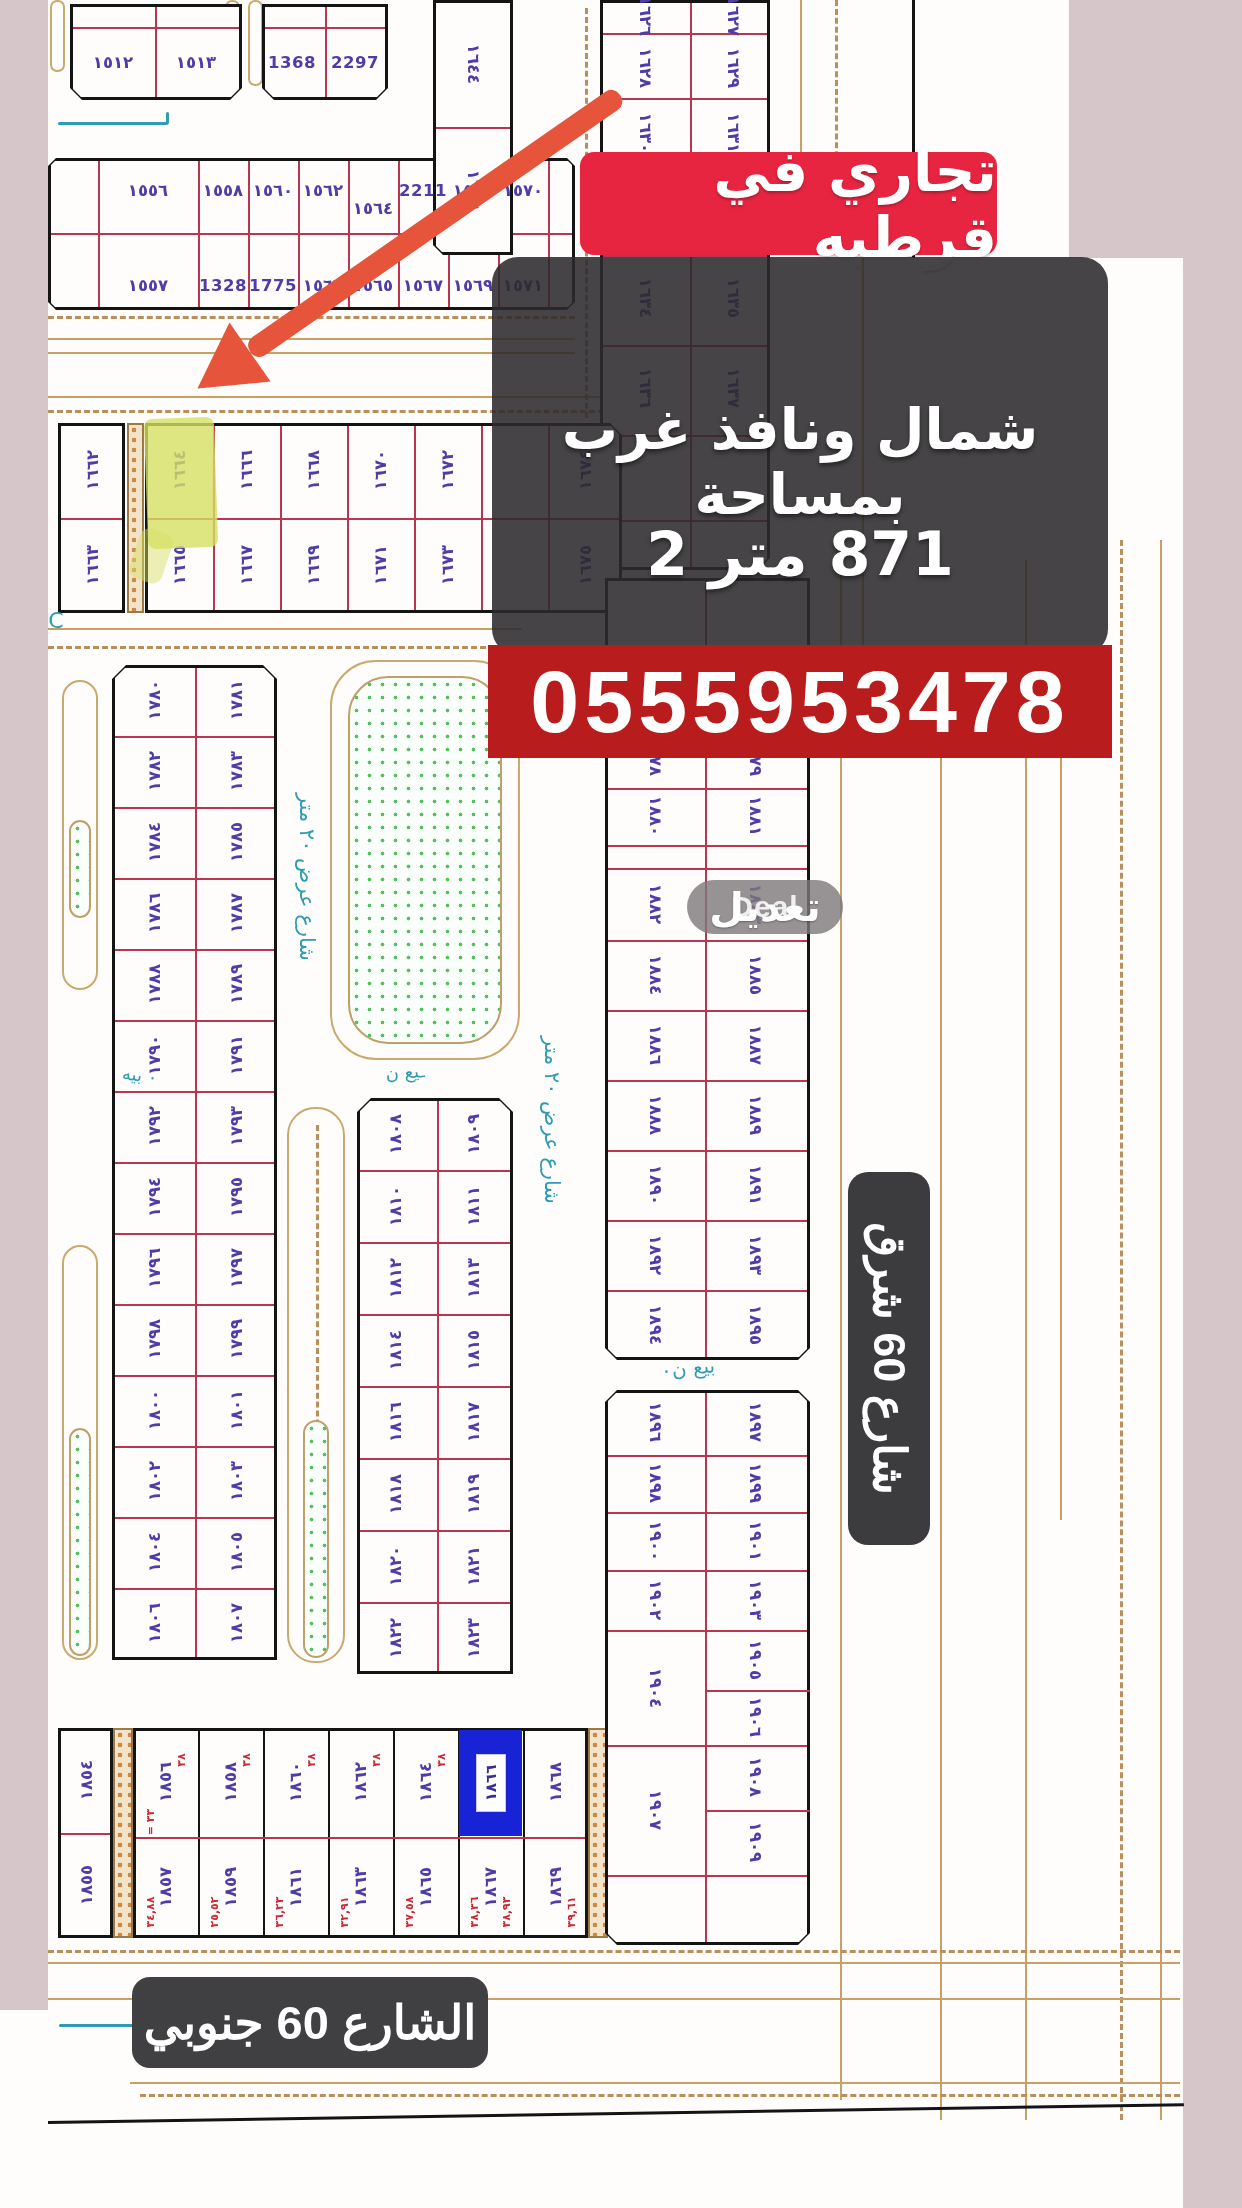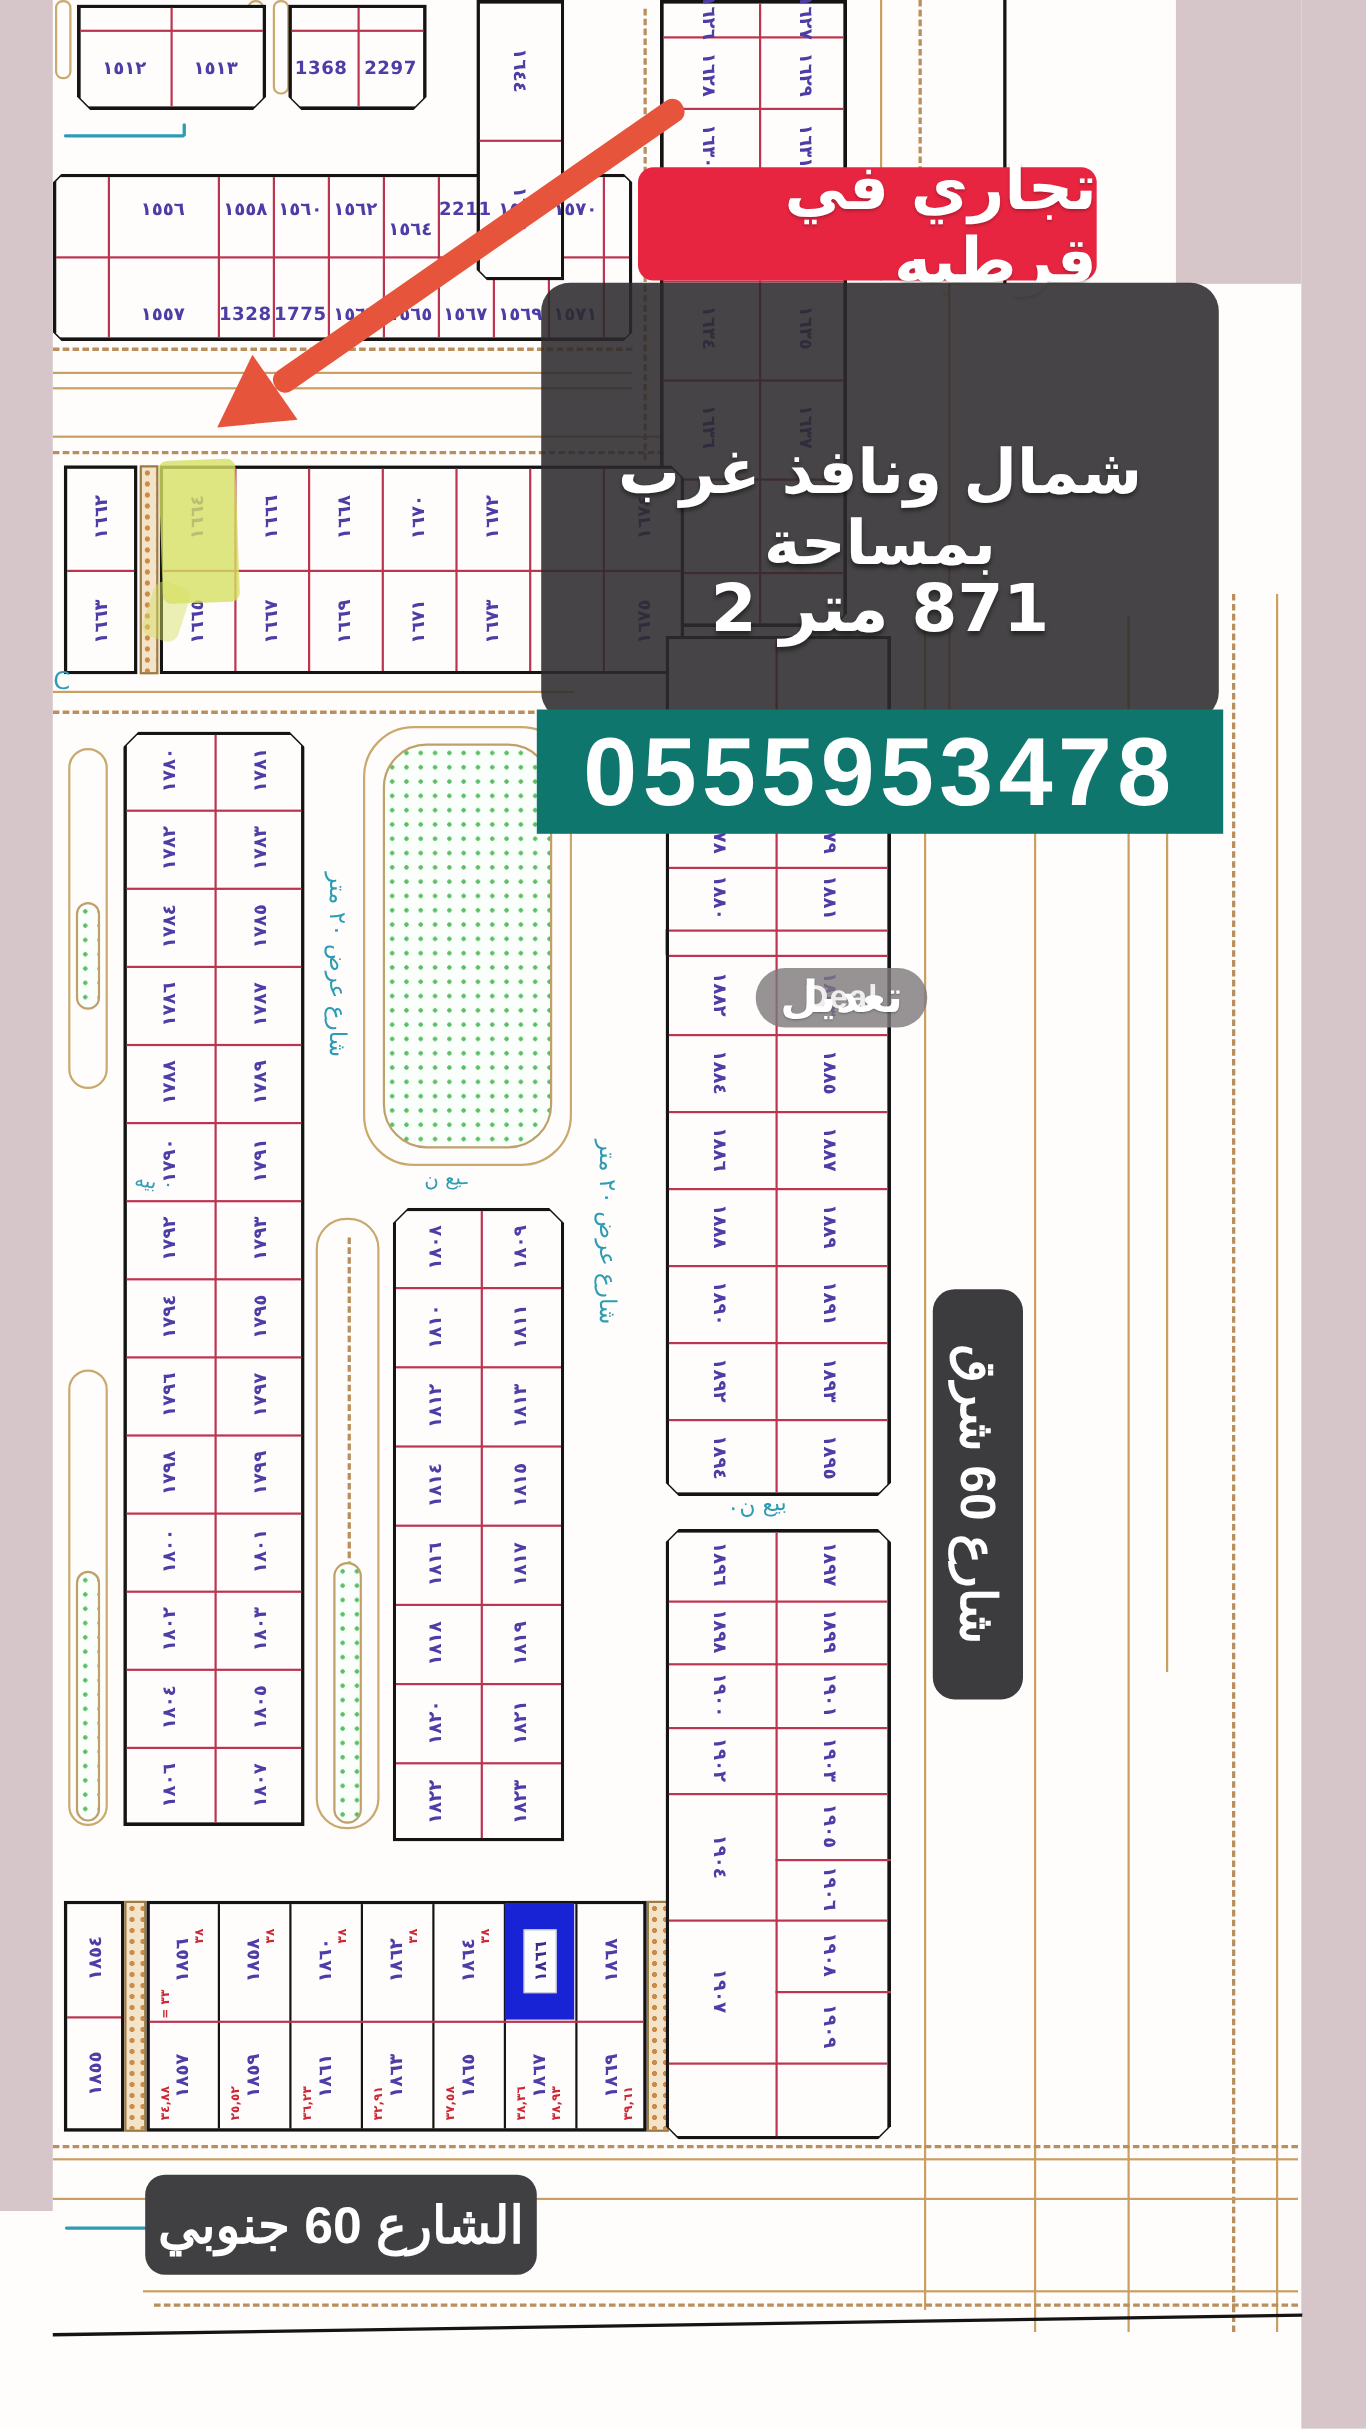--- a/index.html
+++ b/index.html
@@ -30,21 +30,21 @@
   .plot{color:#4d3da6;font-size:16.5px;font-weight:600;white-space:nowrap;letter-spacing:.5px;}
   .annot{color:#cc2936;font-size:11px;font-weight:700;white-space:nowrap;}
   .teal{color:#2f9cb4;white-space:nowrap;}
   .tealLn{background:#2f9cb4;}
   
   #banner{background:#e82540;border-radius:14px;display:flex;align-items:center;justify-content:center;}
   #banner span{color:#fff;font-size:57px;font-weight:800;letter-spacing:1px;text-shadow:0 2px 3px rgba(0,0,0,.25);}
   #darkbox{background:rgba(44,42,44,.88);border-radius:26px;}
   .boxline{position:absolute;width:100%;text-align:center;color:#fff;font-weight:800;
            text-shadow:0 3px 4px rgba(0,0,0,.45);}
-  #phone{background:#0f766e;display:flex;align-items:center;justify-content:center;}
+  #phone{background:#b91c1c;display:flex;align-items:center;justify-content:center;}
   #phone span{color:#fff;font-family:"Liberation Sans",sans-serif;font-size:88px;font-weight:700;letter-spacing:5px;}
   #southlbl{background:#403f41;border-radius:18px;display:flex;align-items:center;justify-content:center;}
   #southlbl span{color:#fff;font-family:"Liberation Sans",sans-serif;font-size:47px;font-weight:700;}
   #eastlbl{background:#3c3b3d;border-radius:20px;display:flex;align-items:center;justify-content:center;}
   #eastlbl span{color:#fff;font-family:"Liberation Sans",sans-serif;font-size:45px;font-weight:700;
                 transform:rotate(90deg);white-space:nowrap;}
   #watermark{background:rgba(125,120,124,.8);border-radius:31px;display:flex;align-items:center;justify-content:center;}
   #watermark .ar{color:#fff;font-size:40px;font-weight:800;text-shadow:0 1px 2px rgba(0,0,0,.3);}
   #watermark .en{position:absolute;color:rgba(255,255,255,.85);font-family:"Liberation Sans",sans-serif;
                  font-size:30px;font-weight:700;letter-spacing:1px;}

